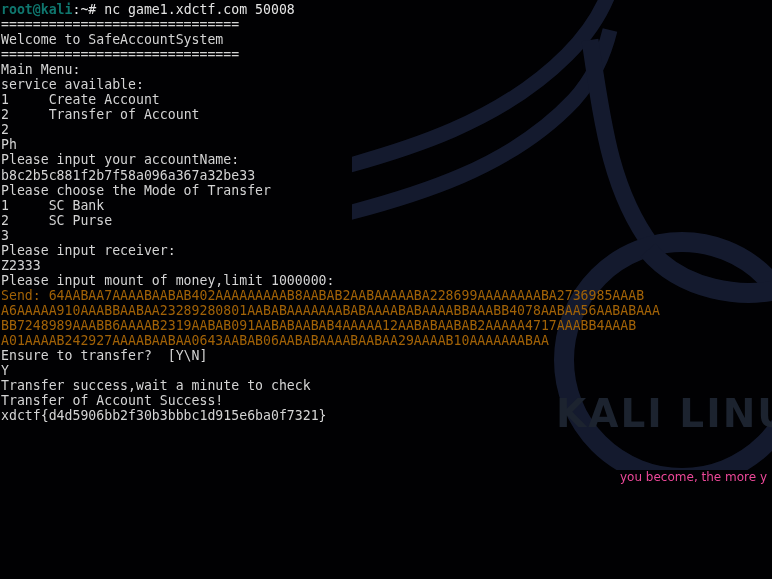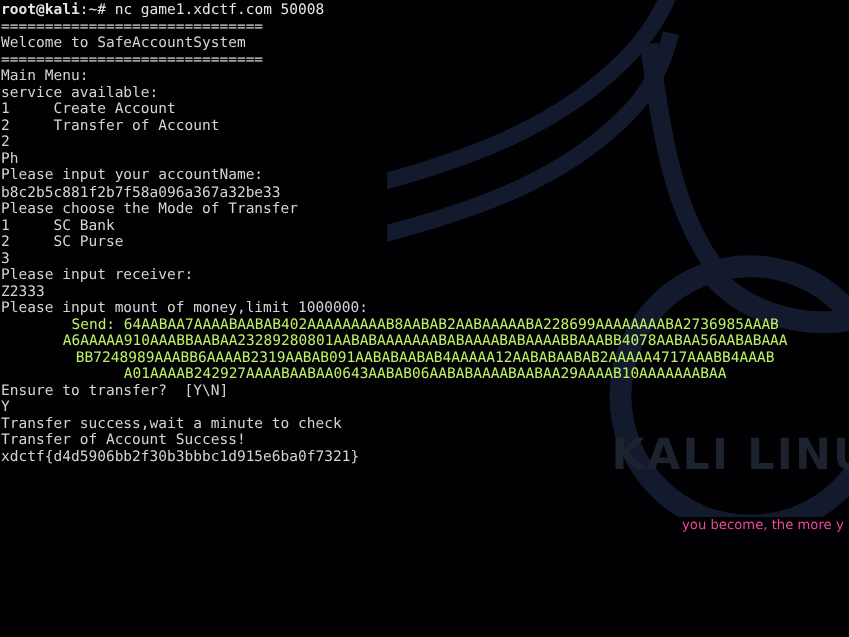--- a/index.html
+++ b/index.html
@@ -59,24 +59,24 @@
   
   .screen {
     position: relative;
     z-index: 2;
     padding: 2px 0 0 1px;
   }
   .line {
     white-space: pre;
     height: 15.05px;
   }
-  .c-red   { color: #e5e5e5; font-weight: 700; }
+  .c-red   { color: #0f766e; font-weight: 700; }
   .c-white { color: #e6e6e6; }
   .c-out   { color: #d4d4d4; }
-  .c-hex   { color: #bef264; text-align: center; }
+  .c-hex   { color: #a16207; }
 </style>
 </head>
 <body>
 
 <div id="terminal">
 
   <div class="wallpaper">
     <svg class="swoosh-svg" viewBox="0 0 420 470">
       <g fill="none" stroke="#141a2e">
         <path d="M-40 175 C 60 150, 150 120, 215 55 C 235 35, 250 12, 258 -10" stroke-width="15"></path>

